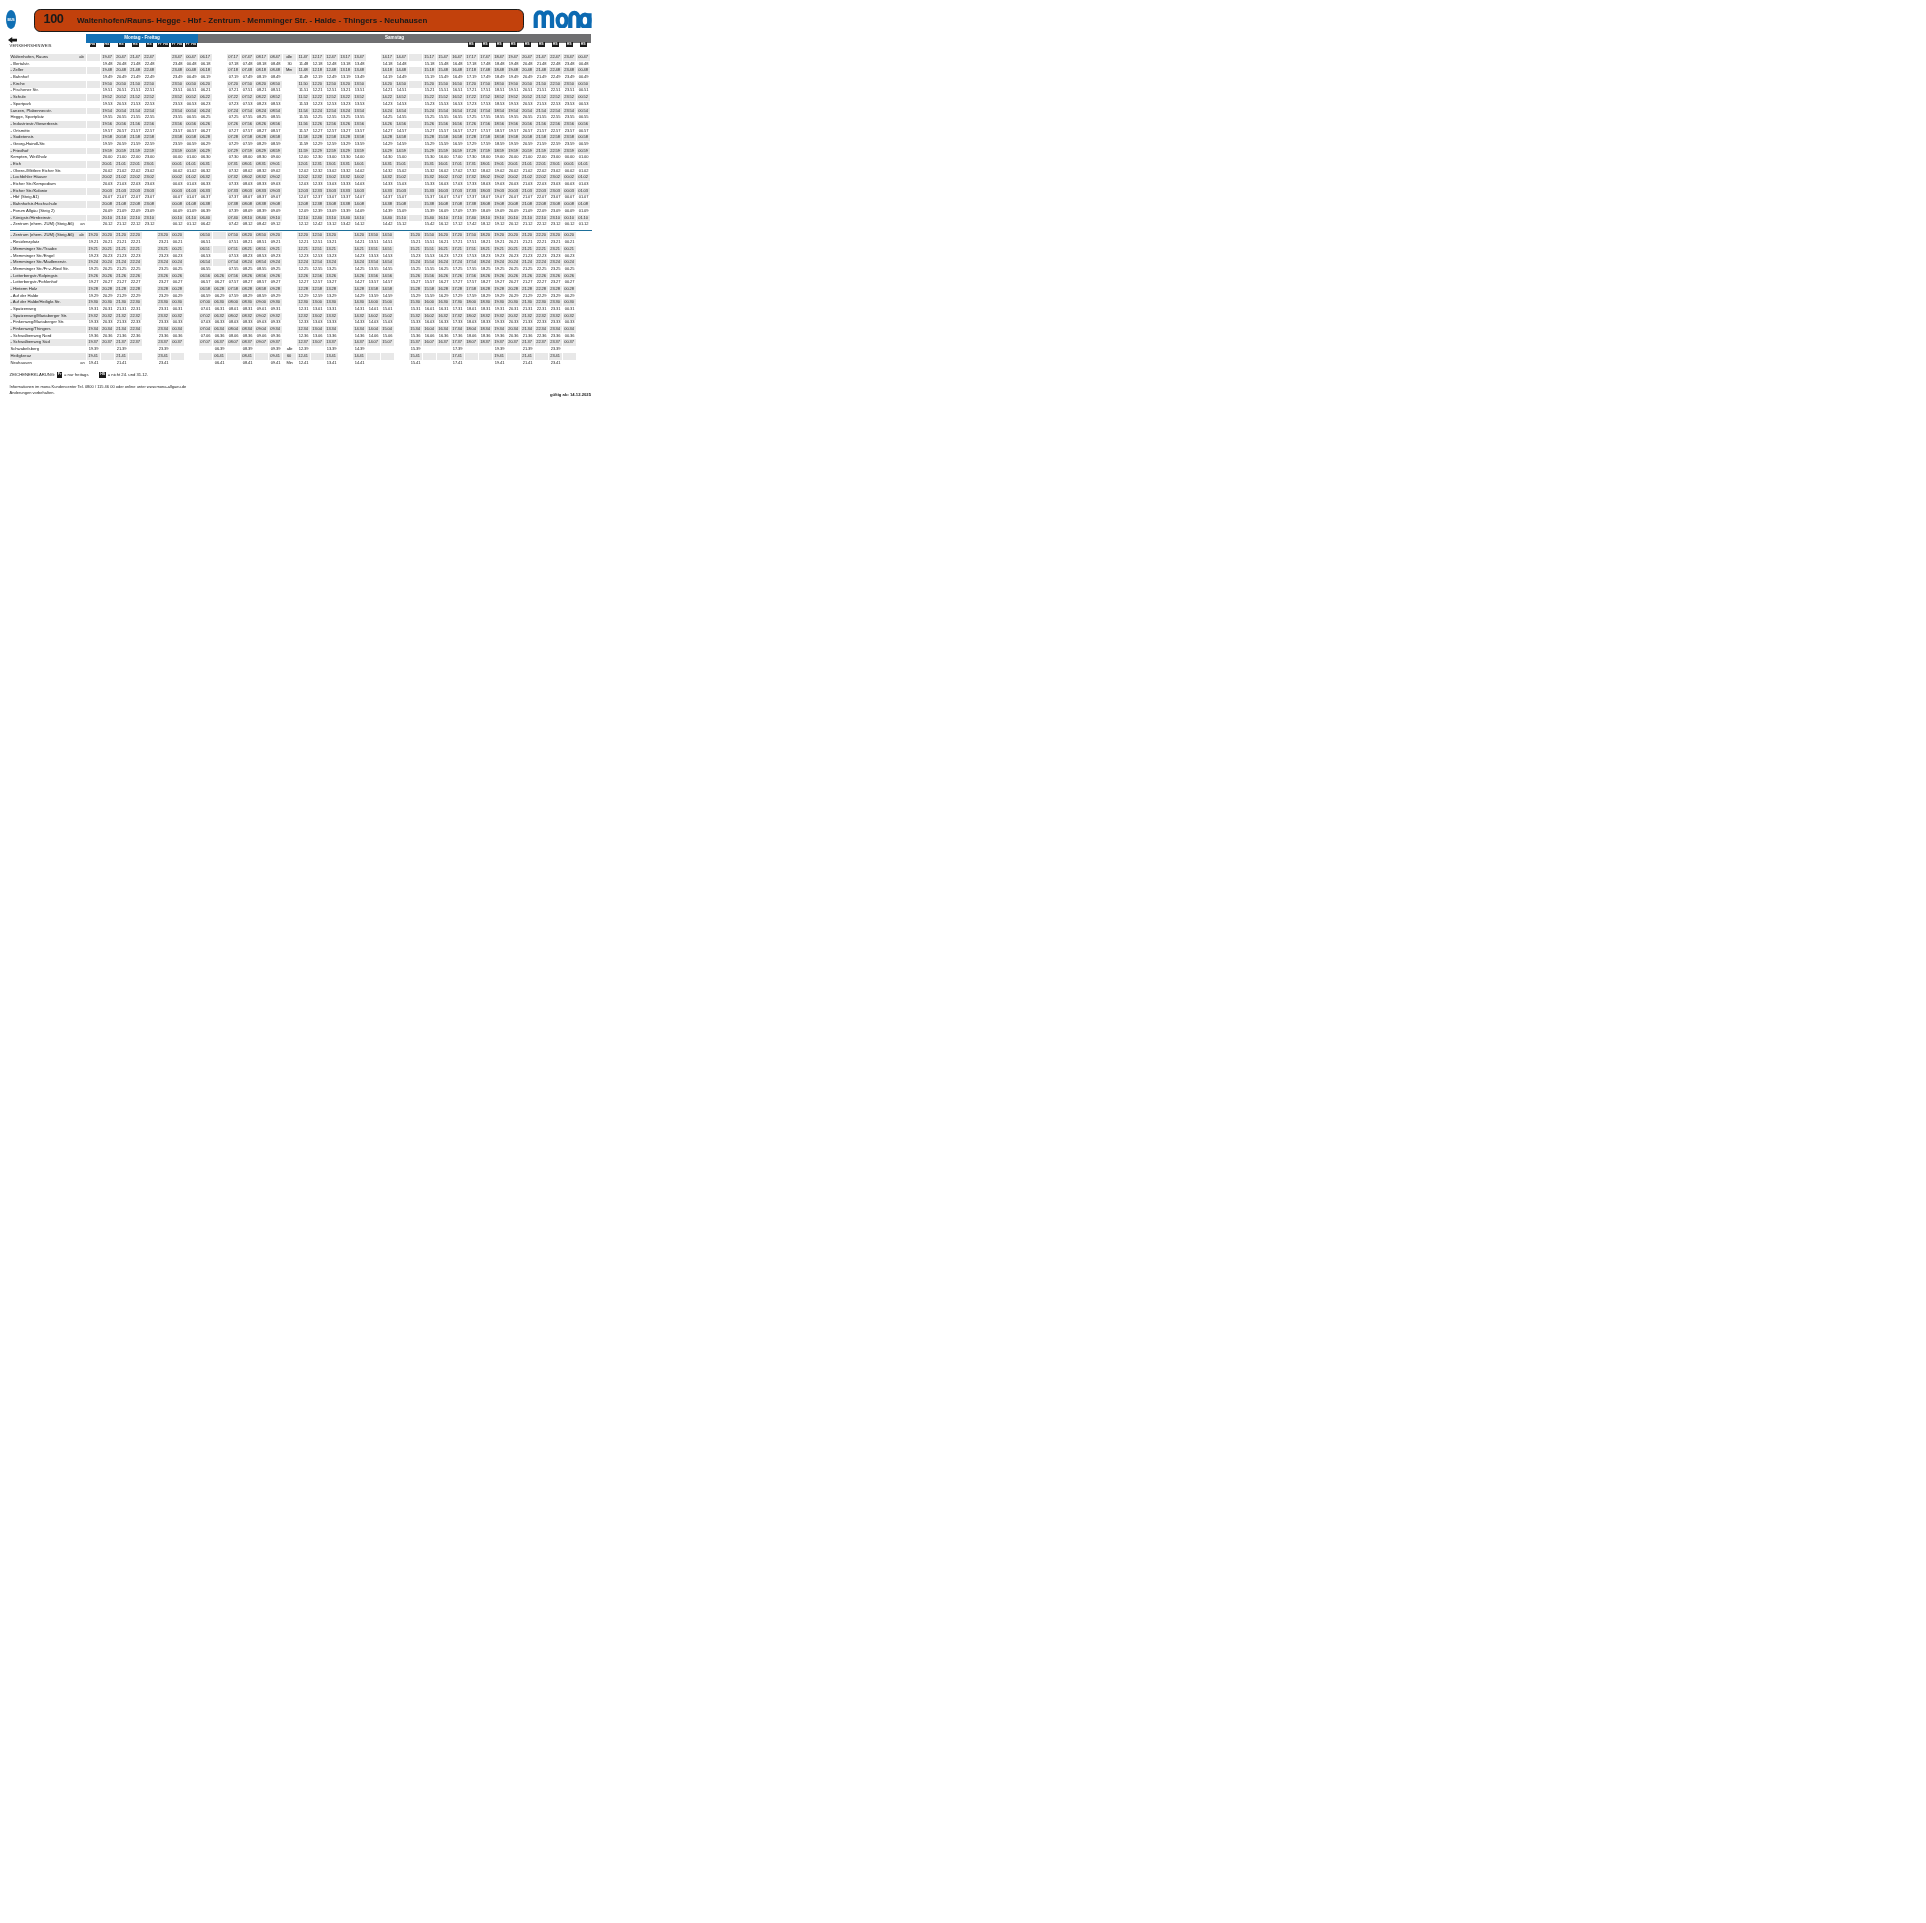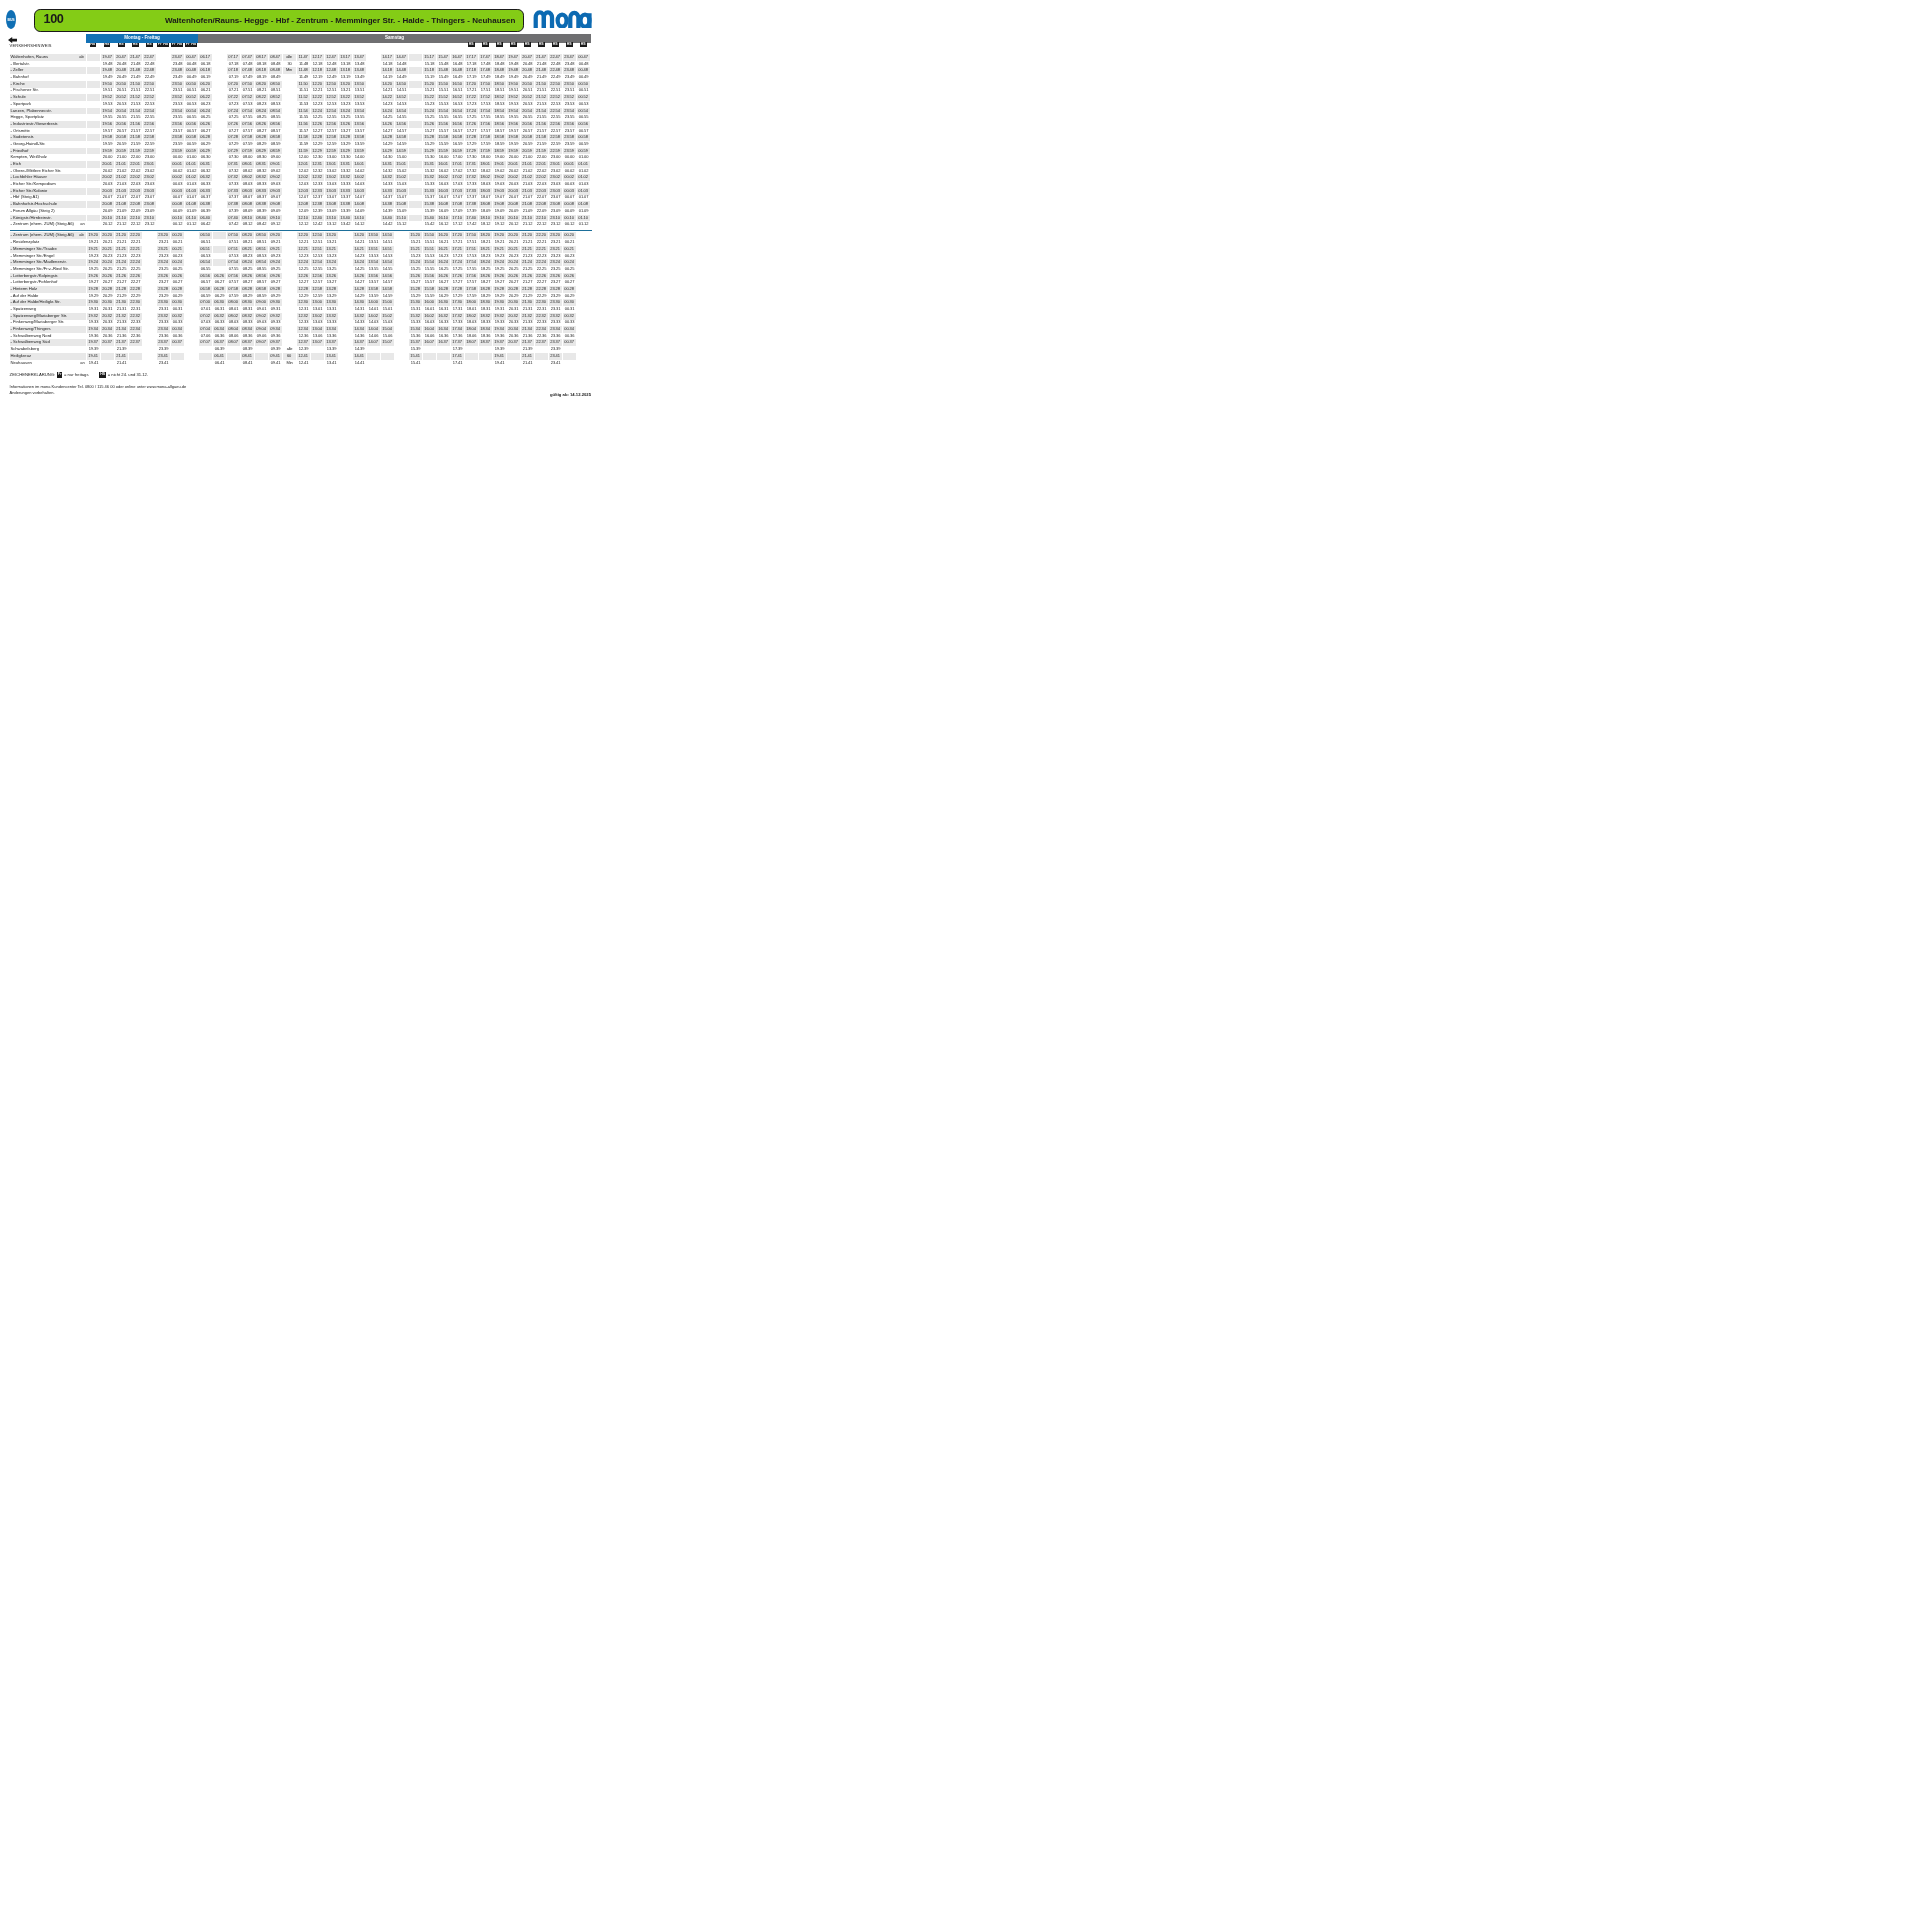--- a/index.html
+++ b/index.html
@@ -8,24 +8,24 @@
     font-family:"Liberation Sans", sans-serif;color:#1a1a1a;overflow:hidden;
   }
   
   .bus-logo{
     position:absolute;left:6.2px;top:10px;width:9.6px;height:19px;background:#0f6fb4;
     border-radius:50%;color:#fff;font-weight:bold;font-size:3.5px;
     display:flex;align-items:center;justify-content:center;letter-spacing:-0.2px;
   }
   .title-box{
     position:absolute;left:34px;top:9.2px;width:488px;height:21px;
-    border:1.2px solid #1a1a1a;border-radius:6.2px;background:#84cc16;
+    border:1.2px solid #1a1a1a;border-radius:6.2px;background:#c2410c;
   }
   .line-number{position:absolute;left:8.5px;top:2.3px;font-size:12.7px;font-weight:bold;letter-spacing:-0.4px;}
-  .route-title{position:absolute;left:42px;right:7.7px;top:5.4px;text-align:right;font-size:8px;font-weight:bold;white-space:nowrap;}
+  .route-title{position:absolute;left:42px;right:7.7px;top:5.4px;text-align:left;font-size:8px;font-weight:bold;white-space:nowrap;}
   .mona-logo{position:absolute;right:4.2px;top:7px;}
   .back-arrow{position:absolute;left:7.7px;top:37px;}
   
   .daybar{position:absolute;top:34px;height:8.9px;color:#fff;font-weight:bold;font-size:4.6px;text-align:center;line-height:8.9px;}
   .daybar.weekday{left:86px;width:112px;background:#1371b5;z-index:2;}
   .daybar.saturday{left:198px;width:393px;background:#6f6f71;}
   
   .vh-label{position:absolute;left:9.6px;top:43px;font-size:4px;letter-spacing:0.2px;}
   .badges-row{position:absolute;left:86px;top:42px;width:505px;height:5.8px;}
   .badge-group{position:absolute;top:0;display:flex;gap:0.4px;}

